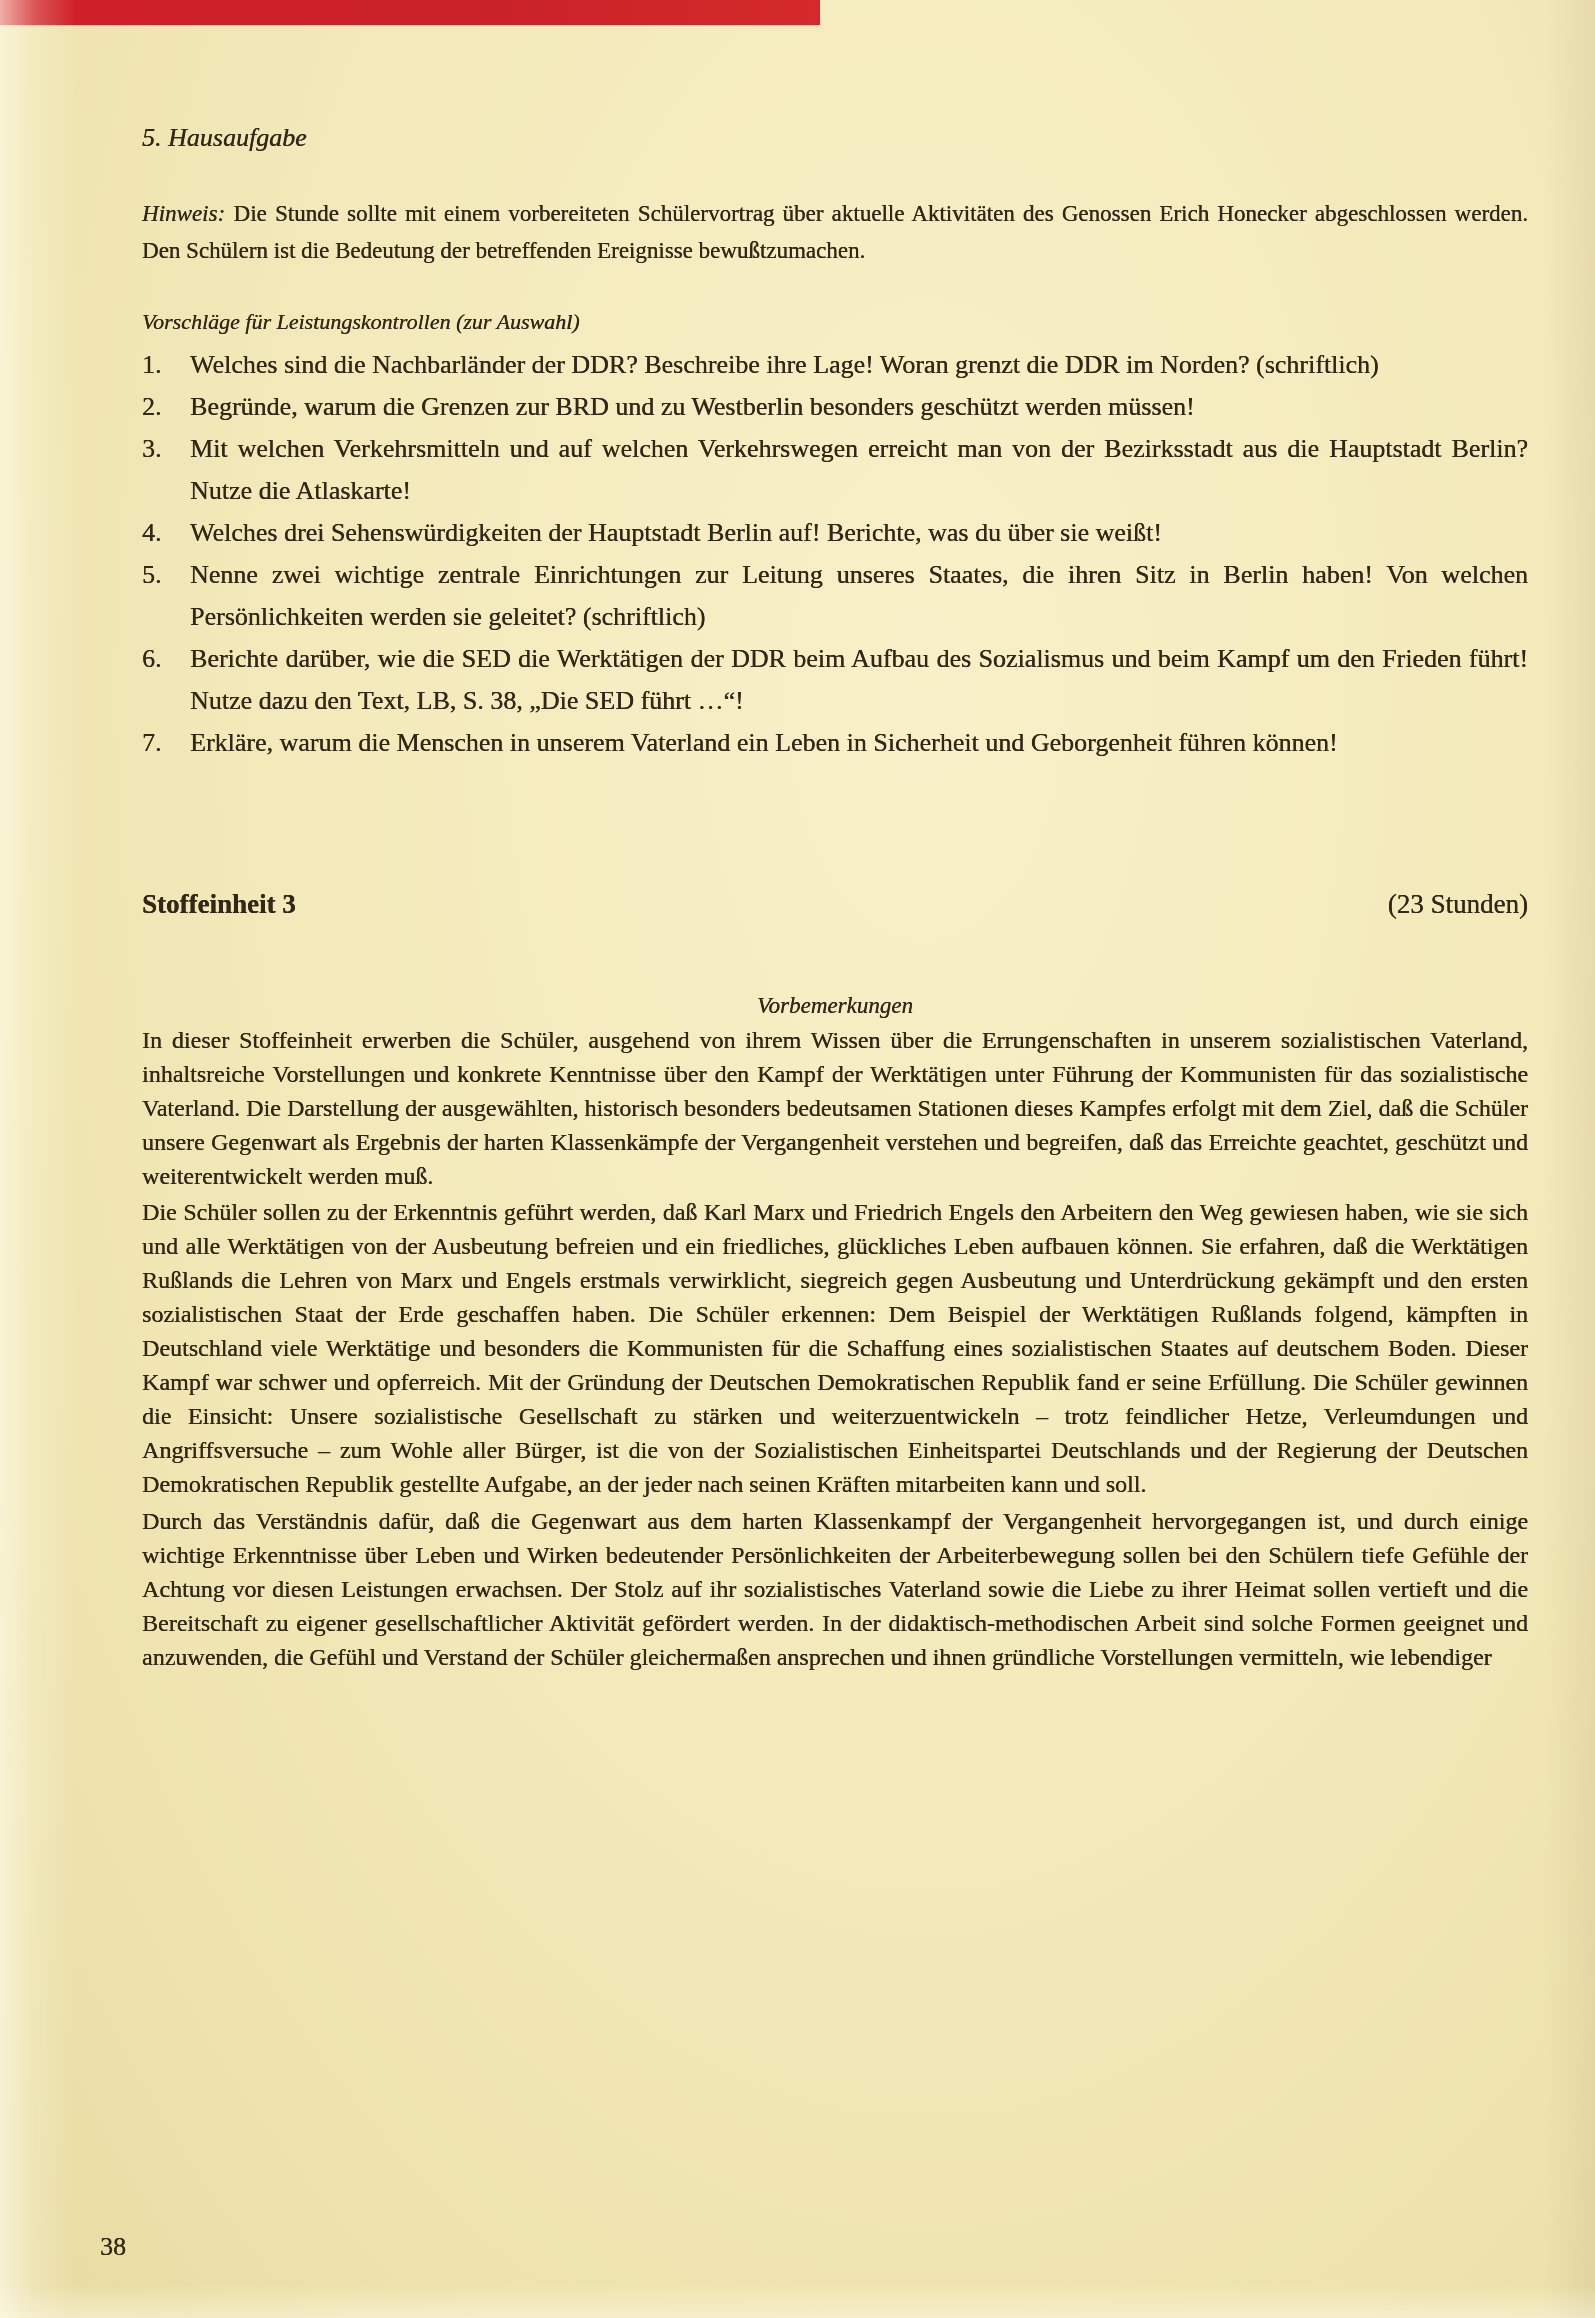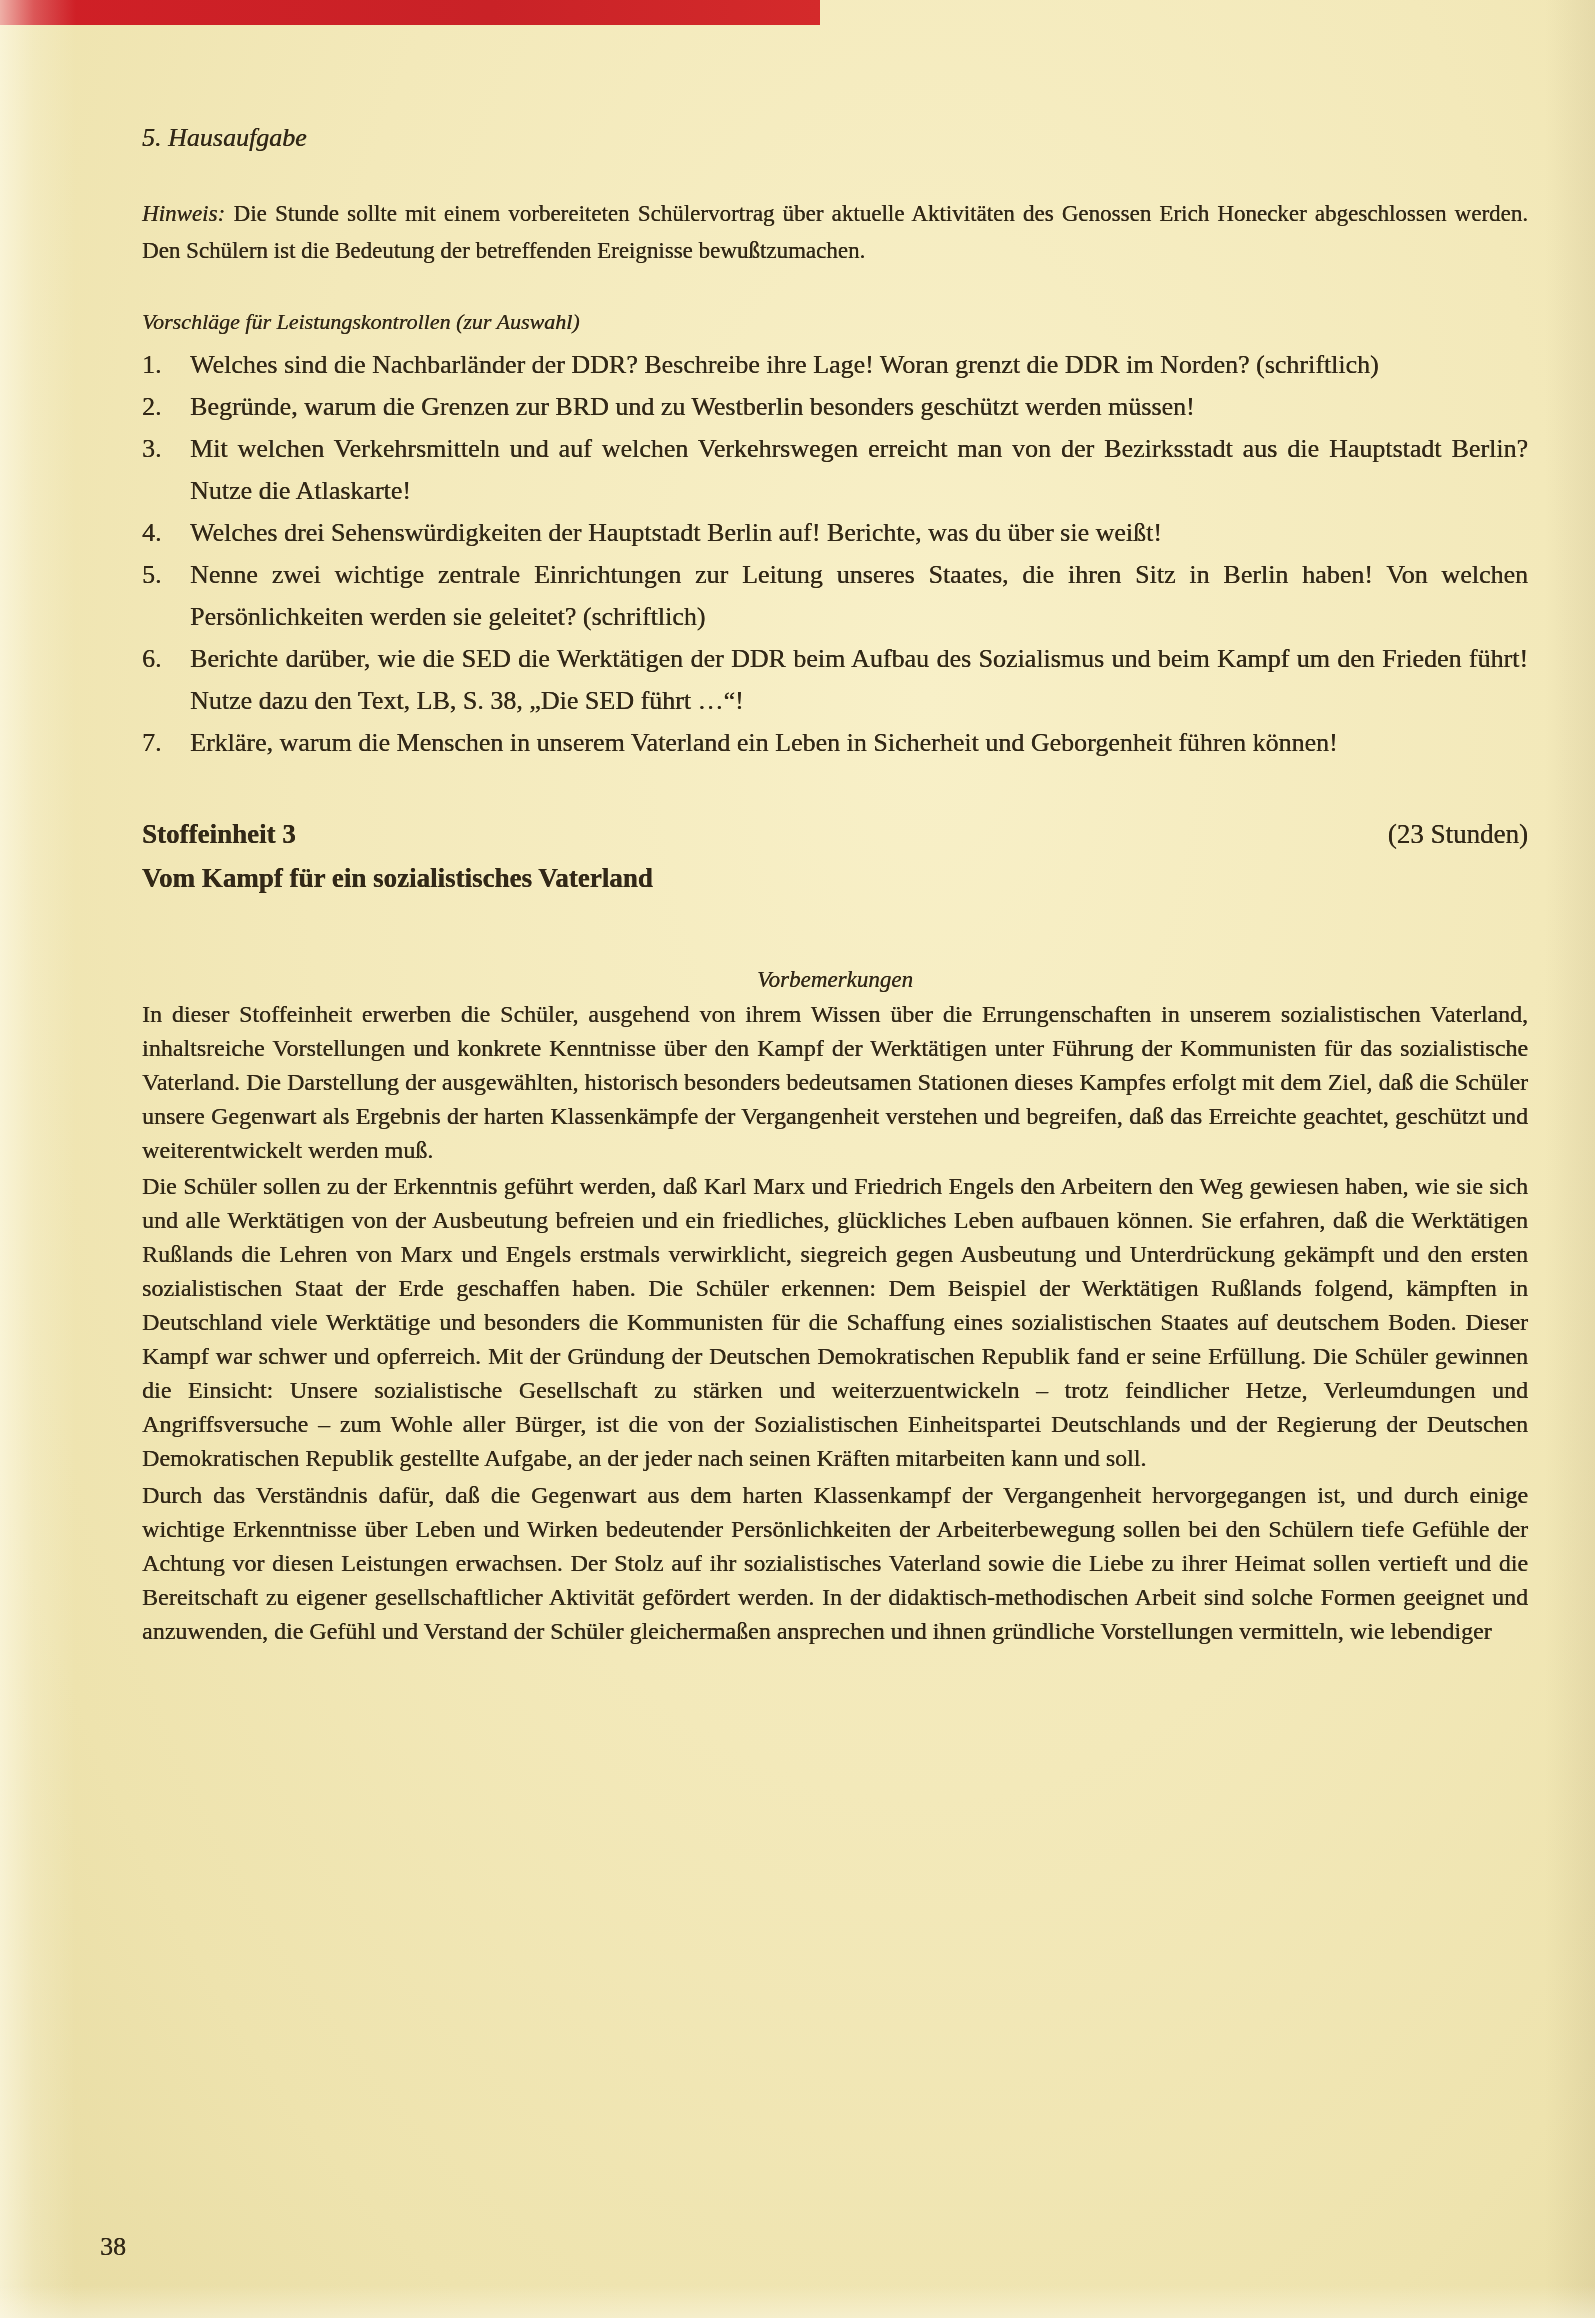--- a/index.html
+++ b/index.html
@@ -86,23 +86,24 @@
     text-align: justify;
     counter-increment: q;
   }
   ol.assessment-list li::before {
     content: counter(q) ".";
     position: absolute;
     left: 0;
     top: 0;
   }
   .unit-block {
-    margin-top: 48px;
+    margin-top: 118px;
     display: flex;
     justify-content: space-between;
+    align-items: flex-end;
   }
   .unit-heading {
     font-weight: bold;
     font-size: 27px;
     line-height: 44px;
   }
   .unit-duration {
     font-size: 27px;
     line-height: 44px;
     white-space: nowrap;
@@ -154,21 +155,20 @@
       <li>Mit welchen Verkehrsmitteln und auf welchen Verkehrswegen erreicht man von der Bezirksstadt aus die Hauptstadt Berlin? Nutze die Atlaskarte!</li>
       <li>Welches drei Sehenswürdigkeiten der Hauptstadt Berlin auf! Berichte, was du über sie weißt!</li>
       <li>Nenne zwei wichtige zentrale Einrichtungen zur Leitung unseres Staates, die ihren Sitz in Berlin haben! Von welchen Persönlichkeiten werden sie geleitet? (schriftlich)</li>
       <li>Berichte darüber, wie die SED die Werktätigen der DDR beim Aufbau des Sozialismus und beim Kampf um den Frieden führt! Nutze dazu den Text, LB, S. 38, „Die SED führt …“!</li>
       <li>Erkläre, warum die Menschen in unserem Vaterland ein Leben in Sicherheit und Geborgenheit führen können!</li>
     </ol>
 
     <div class="unit-block">
       <div class="unit-heading txt">
         <div>Stoffeinheit 3</div>
-        <div>Vom Kampf für ein sozialistisches Vaterland</div>
       </div>
       <div class="unit-duration txt">(23 Stunden)</div>
     </div>
 
     <div class="remarks-heading txt">Vorbemerkungen</div>
 
     <p class="remarks-par txt">In dieser Stoffeinheit erwerben die Schüler, ausgehend von ihrem Wissen über die Errungenschaften in unserem sozialistischen Vaterland, inhaltsreiche Vorstellungen und konkrete Kenntnisse über den Kampf der Werktätigen unter Führung der Kommunisten für das sozialistische Vaterland. Die Darstellung der ausgewählten, historisch besonders bedeutsamen Stationen dieses Kampfes erfolgt mit dem Ziel, daß die Schüler unsere Gegenwart als Ergebnis der harten Klassenkämpfe der Vergangenheit verstehen und begreifen, daß das Erreichte geachtet, geschützt und weiterentwickelt werden muß.</p>
     <p class="remarks-par txt">Die Schüler sollen zu der Erkenntnis geführt werden, daß Karl Marx und Friedrich Engels den Arbeitern den Weg gewiesen haben, wie sie sich und alle Werktätigen von der Ausbeutung befreien und ein friedliches, glückliches Leben aufbauen können. Sie erfahren, daß die Werktätigen Rußlands die Lehren von Marx und Engels erstmals verwirklicht, siegreich gegen Ausbeutung und Unterdrückung gekämpft und den ersten sozialistischen Staat der Erde geschaffen haben. Die Schüler erkennen: Dem Beispiel der Werktätigen Rußlands folgend, kämpften in Deutschland viele Werktätige und besonders die Kommunisten für die Schaffung eines sozialistischen Staates auf deutschem Boden. Dieser Kampf war schwer und opferreich. Mit der Gründung der Deutschen Demokratischen Republik fand er seine Erfüllung. Die Schüler gewinnen die Einsicht: Unsere sozialistische Gesellschaft zu stärken und weiterzuentwickeln – trotz feindlicher Hetze, Verleumdungen und Angriffsversuche – zum Wohle aller Bürger, ist die von der Sozialistischen Einheitspartei Deutschlands und der Regierung der Deutschen Demokratischen Republik gestellte Aufgabe, an der jeder nach seinen Kräften mitarbeiten kann und soll.</p>
     <p class="remarks-par txt">Durch das Verständnis dafür, daß die Gegenwart aus dem harten Klassenkampf der Vergangenheit hervorgegangen ist, und durch einige wichtige Erkenntnisse über Leben und Wirken bedeutender Persönlichkeiten der Arbeiterbewegung sollen bei den Schülern tiefe Gefühle der Achtung vor diesen Leistungen erwachsen. Der Stolz auf ihr sozialistisches Vaterland sowie die Liebe zu ihrer Heimat sollen vertieft und die Bereitschaft zu eigener gesellschaftlicher Aktivität gefördert werden. In der didaktisch-methodischen Arbeit sind solche Formen geeignet und anzuwenden, die Gefühl und Verstand der Schüler gleichermaßen ansprechen und ihnen gründliche Vorstellungen vermitteln, wie lebendiger</p>
 

